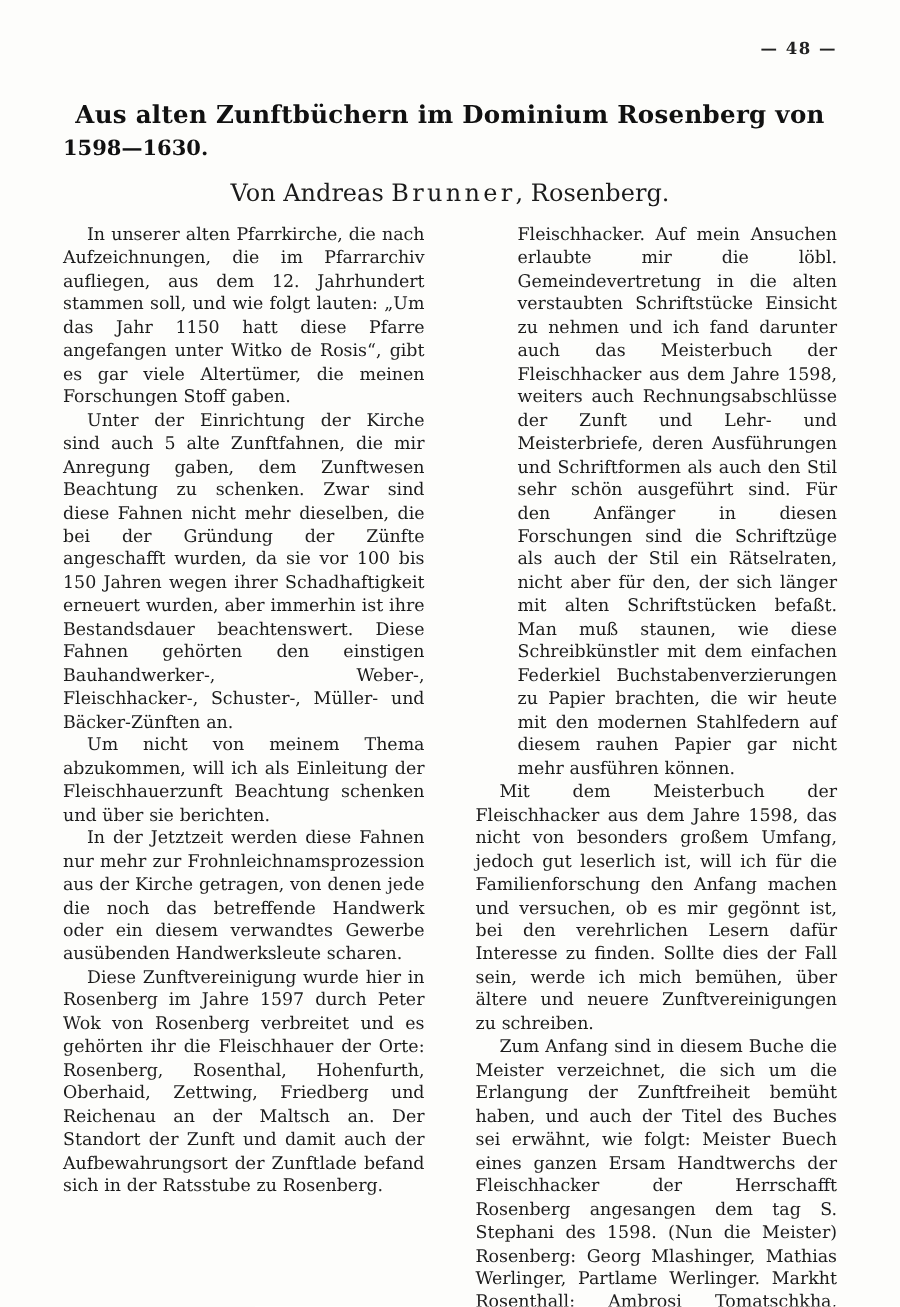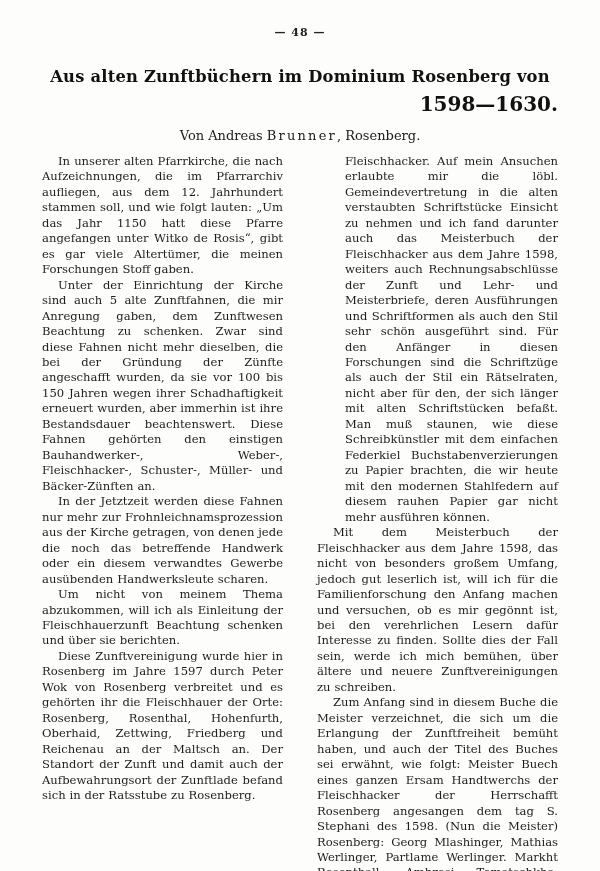--- a/index.html
+++ b/index.html
@@ -16,48 +16,48 @@
   }
   .page {
     position: relative;
     width: 600px;
     height: 871px;
     box-sizing: border-box;
     padding: 26px 42px 10px 42px;
     background: #fdfdfb;
   }
   .page-number {
-    text-align: center;
+    text-align: right;
     font-size: 11px;
     letter-spacing: 1px;
     font-weight: bold;
     margin-bottom: 26px;
     color: #222;
   }
   .title {
     text-align: center;
     font-size: 16.5px;
     font-weight: bold;
     line-height: 1.45;
     letter-spacing: 0.2px;
     color: #111;
     font-family: "DejaVu Serif", serif;
     font-style: normal;
     transform: scaleX(0.99);
   }
   .title-line2 {
-    text-align: right;
-    font-size: 20px;
+    text-align: left;
+    font-size: 14px;
     font-weight: bold;
     line-height: 1.5;
     color: #111;
   }
   .byline {
     text-align: center;
-    font-size: 13px;
+    font-size: 16px;
     margin-top: 9px;
     margin-bottom: 11px;
     color: #1b1b1b;
   }
   .byline .spaced {
     letter-spacing: 2.2px;
   }
   .columns {
     display: flex;
     flex-direction: row;
@@ -102,22 +102,22 @@
   <div class="byline">
     <span>Von Andreas</span>
     <span class="spaced">Brunner</span><span>, Rosenberg.</span>
   </div>
 
   <div class="columns">
 
     <div class="col">
       <p>In unserer alten Pfarrkirche, die nach Aufzeichnungen, die im Pfarrarchiv aufliegen, aus dem 12. Jahrhundert stammen soll, und wie folgt lauten: „Um das Jahr 1150 hatt diese Pfarre angefangen unter Witko de Rosis“, gibt es gar viele Altertümer, die meinen Forschungen Stoff gaben.</p>
       <p>Unter der Einrichtung der Kirche sind auch 5 alte Zunftfahnen, die mir Anregung gaben, dem Zunftwesen Beachtung zu schenken. Zwar sind diese Fahnen nicht mehr dieselben, die bei der Gründung der Zünfte angeschafft wurden, da sie vor 100 bis 150 Jahren wegen ihrer Schadhaftigkeit erneuert wurden, aber immerhin ist ihre Bestandsdauer beachtenswert. Diese Fahnen gehörten den einstigen Bauhandwerker-, Weber-, Fleischhacker-, Schuster-, Müller- und Bäcker-Zünften an.</p>
+      <p>Um nicht von meinem Thema abzukommen, will ich als Einleitung der Fleischhauerzunft Beachtung schenken und über sie berichten.</p>
       <p>In der Jetztzeit werden diese Fahnen nur mehr zur Frohnleichnamsprozession aus der Kirche getragen, von denen jede die noch das betreffende Handwerk oder ein diesem verwandtes Gewerbe ausübenden Handwerksleute scharen.</p>
-      <p>Um nicht von meinem Thema abzukommen, will ich als Einleitung der Fleischhauerzunft Beachtung schenken und über sie berichten.</p>
       <p>Diese Zunftvereinigung wurde hier in Rosenberg im Jahre 1597 durch Peter Wok von Rosenberg verbreitet und es gehörten ihr die Fleischhauer der Orte: Rosenberg, Rosenthal, Hohenfurth, Oberhaid, Zettwing, Friedberg und Reichenau an der Maltsch an. Der Standort der Zunft und damit auch der Aufbewahrungsort der Zunftlade befand sich in der Ratsstube zu Rosenberg.</p>
     </div>
 
     <div class="col">
       <p class="noindent">Fleischhacker. Auf mein Ansuchen erlaubte mir die löbl. Gemeindevertretung in die alten verstaubten Schriftstücke Einsicht zu nehmen und ich fand darunter auch das Meisterbuch der Fleischhacker aus dem Jahre 1598, weiters auch Rechnungsabschlüsse der Zunft und Lehr- und Meisterbriefe, deren Ausführungen und Schriftformen als auch den Stil sehr schön ausgeführt sind. Für den Anfänger in diesen Forschungen sind die Schriftzüge als auch der Stil ein Rätselraten, nicht aber für den, der sich länger mit alten Schriftstücken befaßt. Man muß staunen, wie diese Schreibkünstler mit dem einfachen Federkiel Buchstabenverzierungen zu Papier brachten, die wir heute mit den modernen Stahlfedern auf diesem rauhen Papier gar nicht mehr ausführen können.</p>
       <p>Mit dem Meisterbuch der Fleischhacker aus dem Jahre 1598, das nicht von besonders großem Umfang, jedoch gut leserlich ist, will ich für die Familienforschung den Anfang machen und versuchen, ob es mir gegönnt ist, bei den verehrlichen Lesern dafür Interesse zu finden. Sollte dies der Fall sein, werde ich mich bemühen, über ältere und neuere Zunftvereinigungen zu schreiben.</p>
       <p>Zum Anfang sind in diesem Buche die Meister verzeichnet, die sich um die Erlangung der Zunftfreiheit bemüht haben, und auch der Titel des Buches sei erwähnt, wie folgt: Meister Buech eines ganzen Ersam Handtwerchs der Fleischhacker der Herrschafft Rosenberg angesangen dem tag S. Stephani des 1598. (Nun die Meister) Rosenberg: Georg Mlashinger, Mathias Werlinger, Partlame Werlinger. Markht Rosenthall: Ambrosi Tomatschkha, Urbann Dirnhoffer. Oberhaidt (Unterhaid): Steffann Fischerfauer.</p>
       <p class="noindent">Zettwegenn (Zettwing): Fall Prenner</p>
     </div>
 

